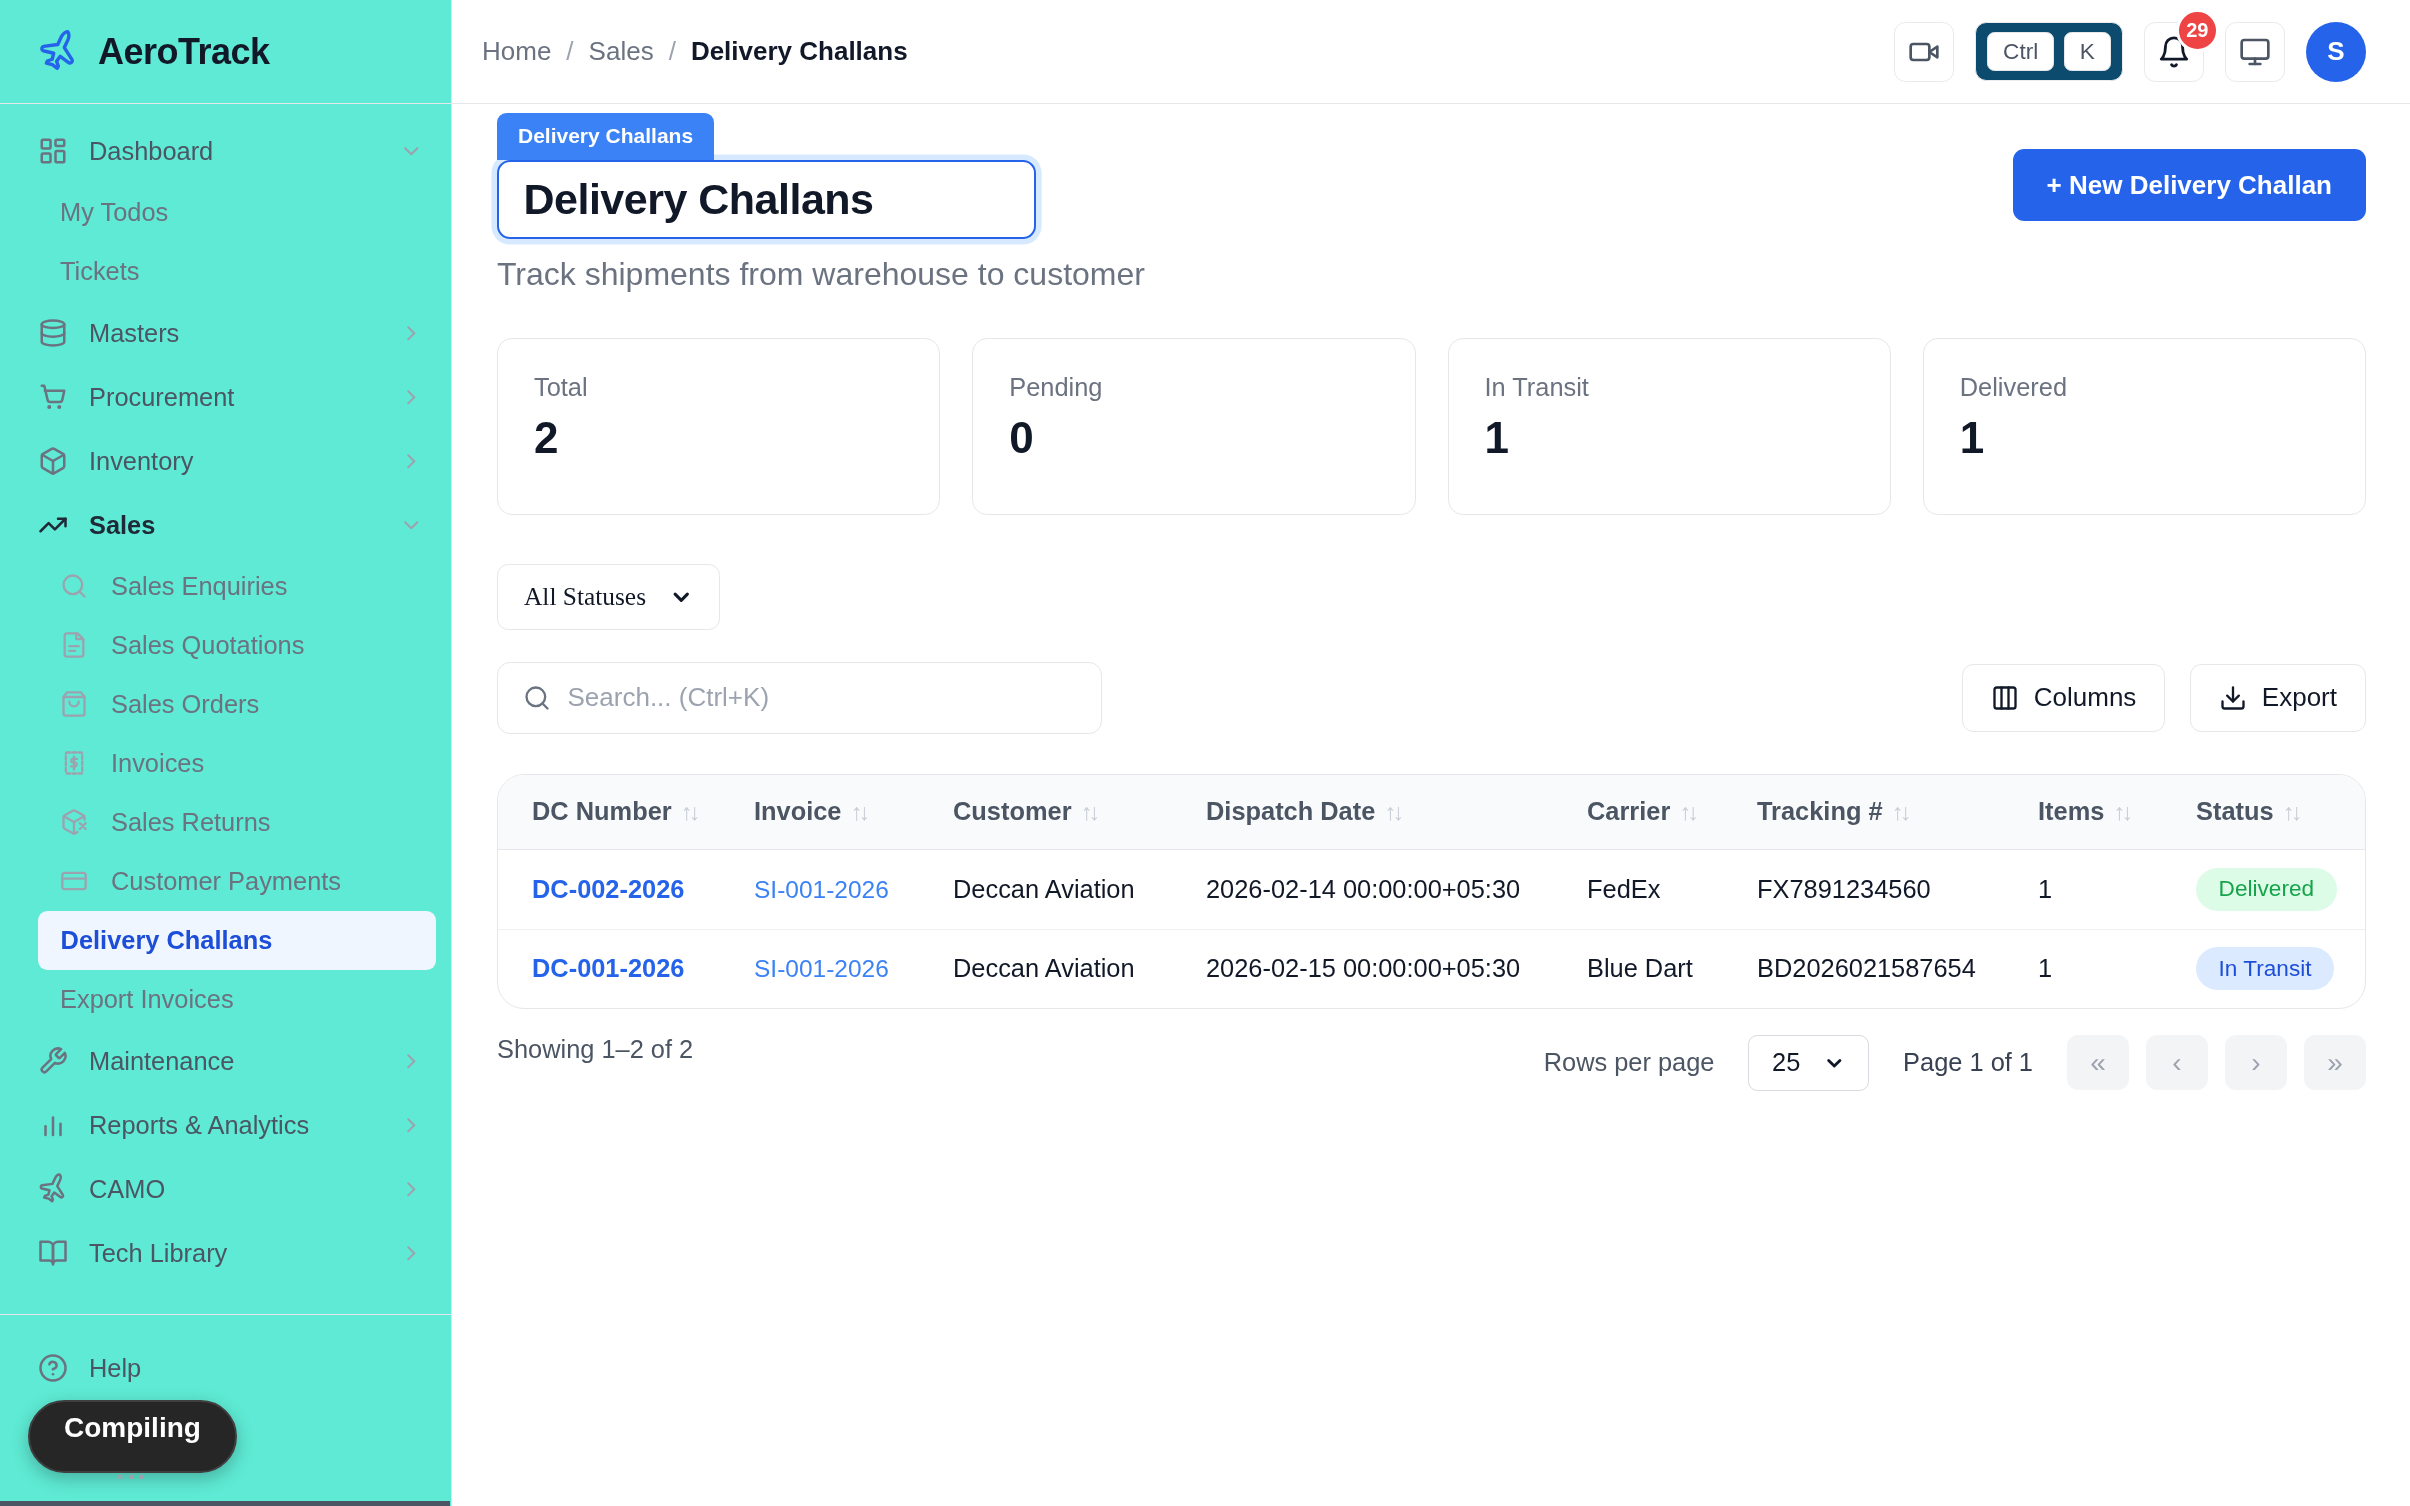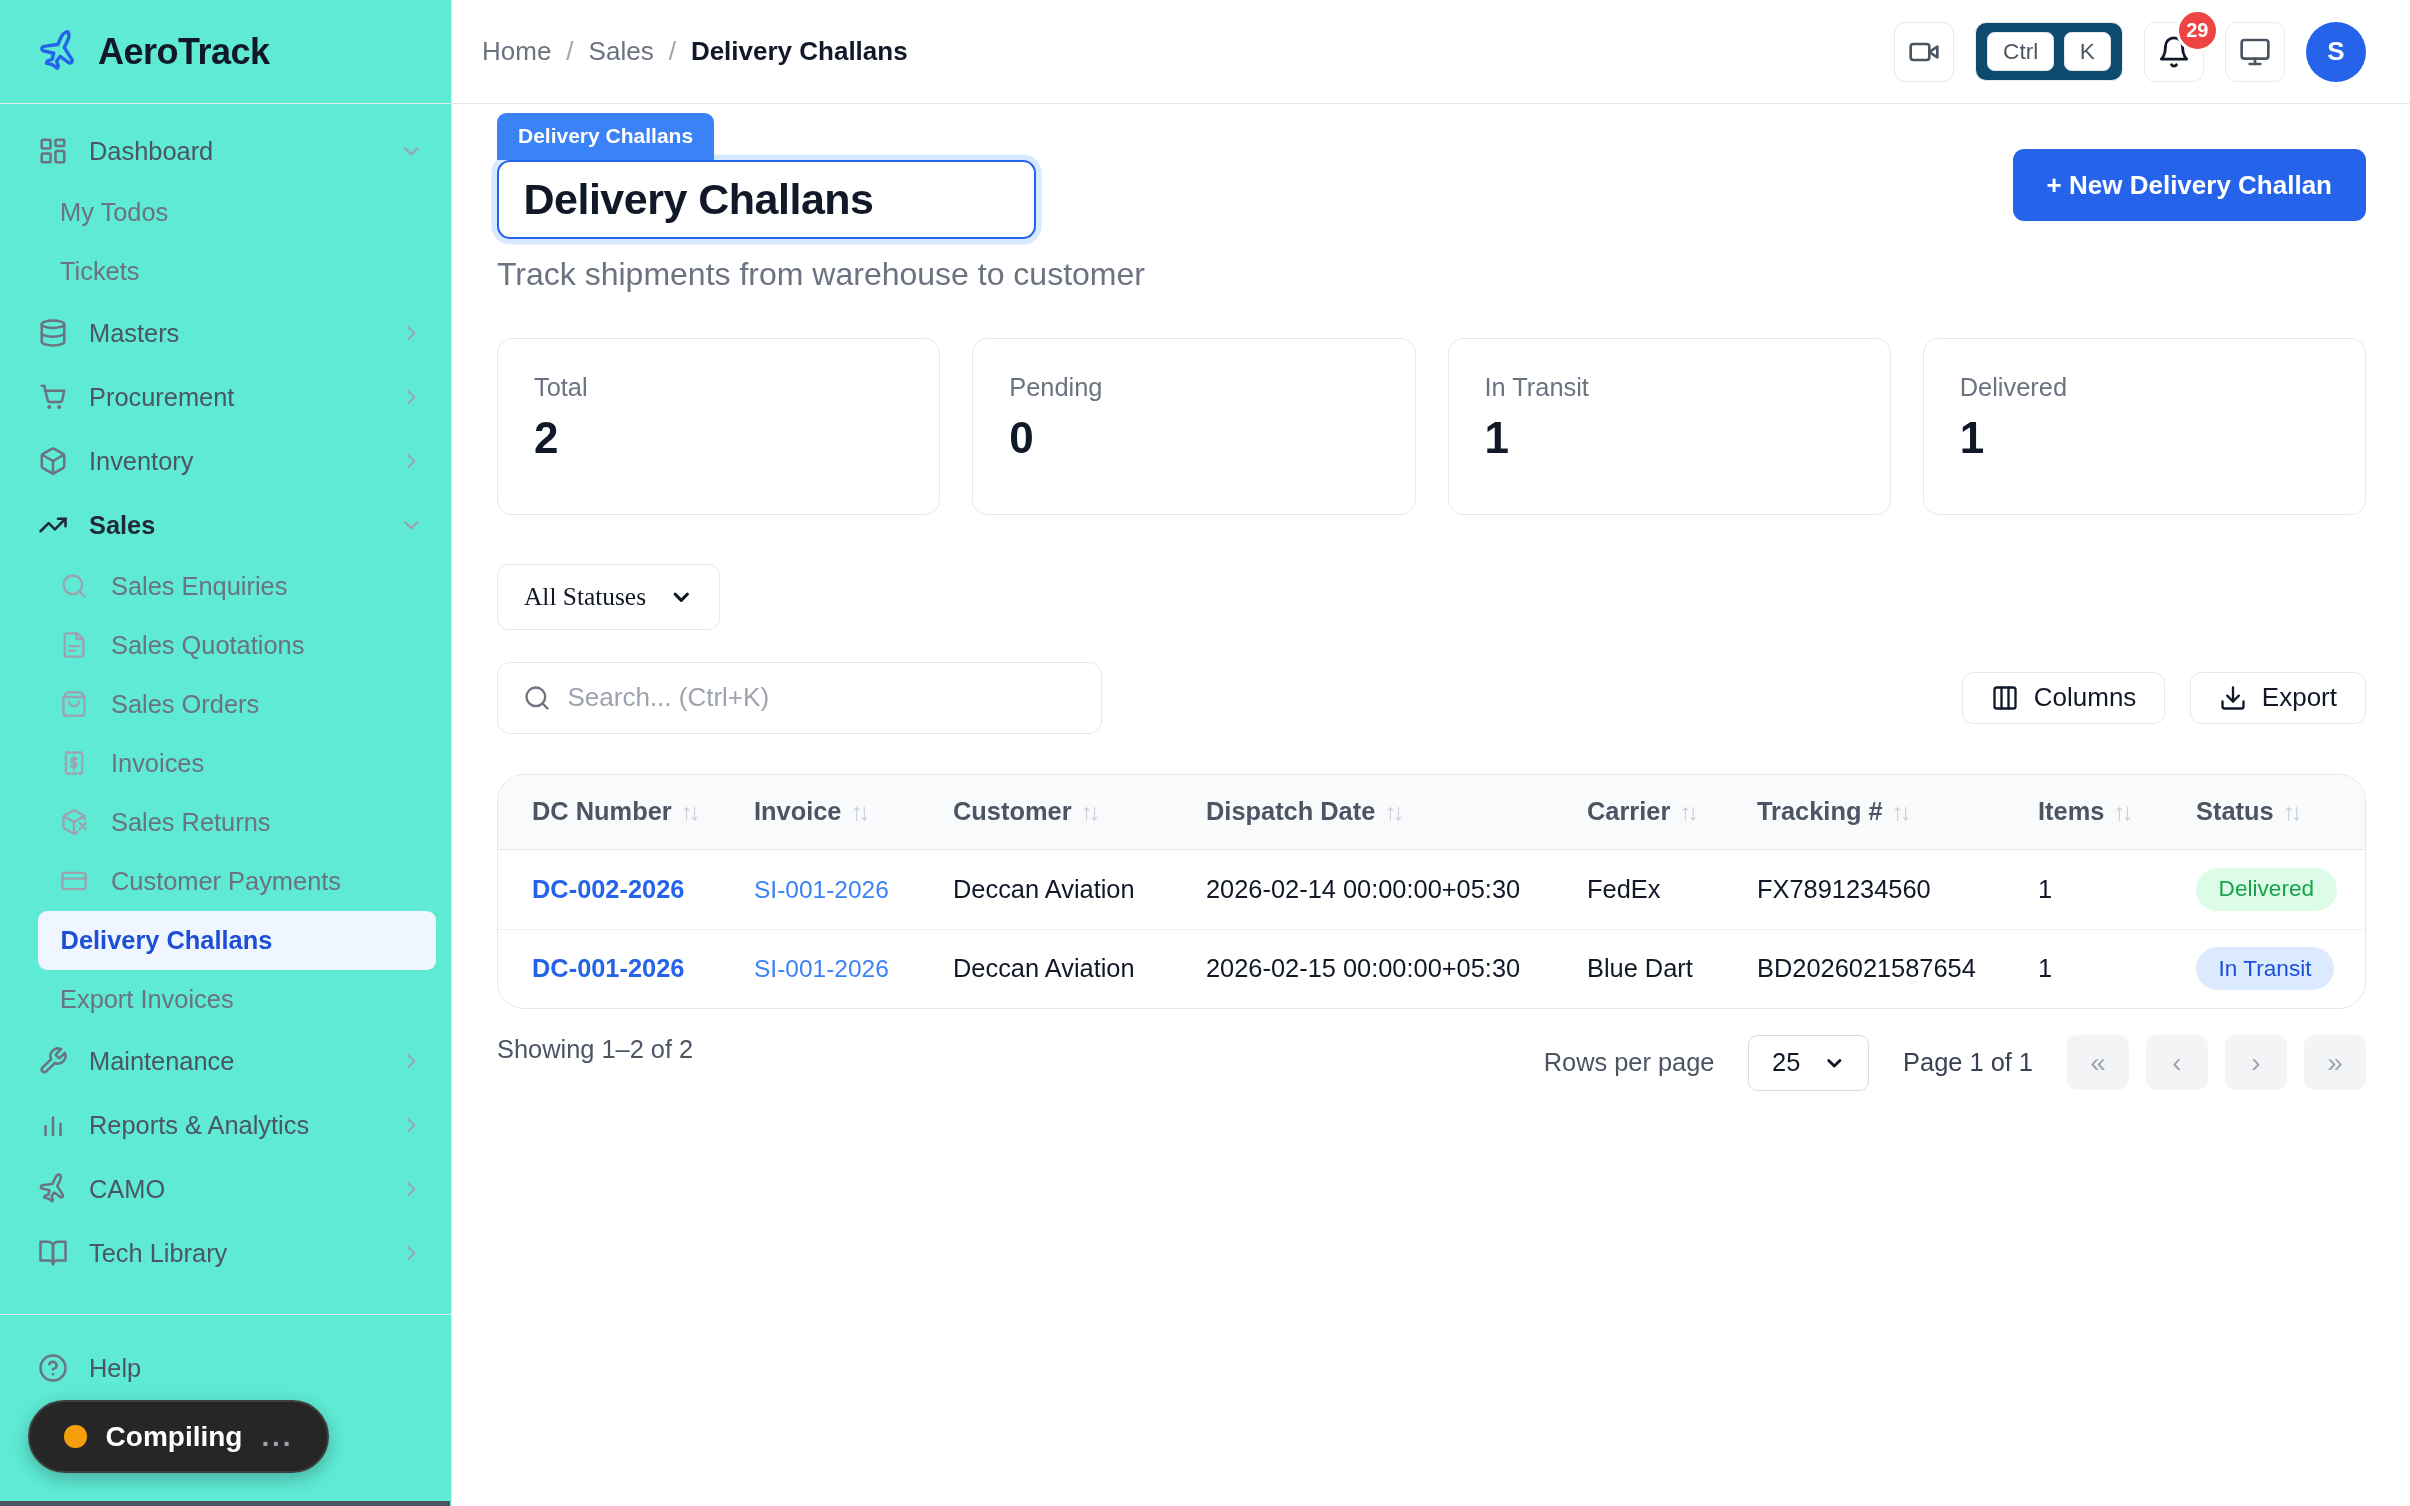--- a/index.html
+++ b/index.html
@@ -21,21 +21,21 @@
   .item .chev { margin-left:auto; color:#9ca3af; }
   .item.active-parent { color:#1f2937; font-weight:700; }
   .item.active-parent .icon { color:#1f2937; }
   .child { height:59px; padding-left:60px; color:#6b7280; font-size:25.4px; }
   .child .icon { color:#9ca3af; }
   .child.active { margin:0 15px 0 38px; padding-left:22.6px; border-radius:9.4px; background:#eff6ff; color:#1d4ed8; font-weight:700; }
 
   .sidebar-footer { border-top:1.9px solid #e5e7eb; padding:21px 0 43px; }
   .bottom-scrollbar { position:absolute; left:0; bottom:0; width:450px; height:5.6px; background:#4b5563; z-index:7; }
 
-  .toast { position:absolute; left:28px; bottom:34px; height:73px; padding:0 34px; background:#262626; border:2.8px solid #3f3f3f; border-radius:941px; display:flex; align-items:center; gap:19px; z-index:6; box-shadow:0 5.6px 17px rgba(0,0,0,.25); }
+  .toast { position:absolute; left:28px; bottom:34px; height:73px; padding:0 34px; background:#262626; border:2.8px solid #3f3f3f; border-radius:941px; display:flex; align-items:center; gap:10px; z-index:6; box-shadow:0 5.6px 17px rgba(0,0,0,.25);flex-direction:column; }
   .toast-dot { width:22.6px; height:22.6px; border-radius:50%; background:#f59e0b; }
   .toast-label { color:#fff; font-size:28px; font-weight:700; }
   .toast-dots { color:#9ca3af; font-size:28px; font-weight:700; letter-spacing:2.8px; }
 
   
   .main { flex:1; display:flex; flex-direction:column; min-width:0; }
   .topbar { height:104px; flex:0 0 104px; border-bottom:1.9px solid #e5e7eb; display:flex; align-items:center; padding:0 45px 0 30px; }
   .breadcrumb { display:flex; align-items:center; gap:15px; font-size:26px; color:#6b7280; }
   .crumb-sep { color:#9ca3af; }
   .crumb-active { color:#111827; font-weight:700; }
@@ -63,21 +63,21 @@
   .card-value { margin-top:11.3px; font-size:44px; font-weight:700; color:#111827; }
 
   .filter-row { margin-top:49px;font-family:Liberation Serif, serif; }
   .select { display:inline-flex; align-items:center; gap:22.6px; height:66px; padding:0 26px; border:1.9px solid #e5e7eb; border-radius:11.3px; background:#fff; font-size:25.4px; font-weight:500; color:#111827; cursor:pointer; }
 
   .search-row { margin-top:32px; display:flex; align-items:center; }
   .search-box { width:605px; height:72px; border:1.9px solid #e5e7eb; border-radius:13px; display:flex; align-items:center; gap:17px; padding:0 24.5px; color:#6b7280; }
   .search-box input { flex:1; border:none; outline:none; font-family:inherit; font-size:26px; color:#111827; background:transparent; }
   .search-box input::placeholder { color:#9ca3af; }
   .toolbar-right { margin-left:auto; display:flex; gap:24.5px; }
-  .tool-btn { height:52px; padding:0 28px; border:1.9px solid #e5e7eb; border-radius:11.3px; background:#fff; display:flex; align-items:center; gap:15px; font-family:inherit; font-size:26px; font-weight:500; color:#111827; cursor:pointer; }
+  .tool-btn { height:68px; padding:0 28px; border:1.9px solid #e5e7eb; border-radius:11.3px; background:#fff; display:flex; align-items:center; gap:15px; font-family:inherit; font-size:26px; font-weight:500; color:#111827; cursor:pointer; }
 
   .table { margin-top:40px; border:1.9px solid #e5e7eb; border-radius:27px; overflow:hidden; background:#fff; }
   .t-head, .t-row { display:grid; grid-template-columns:256px 199px 253px 381px 170px 281px 158px auto; align-items:center; }
   .t-head { height:75px; background:#f9fafb; border-bottom:1.9px solid #e5e7eb; color:#4b5563; font-size:25.4px; font-weight:600; }
   .t-head .cell:first-child, .t-row .cell:first-child { padding-left:34px; }
   .cell { padding-right:15px; white-space:nowrap; overflow:hidden; }
   .sort { color:#c8cdd5; font-size:23.5px; margin-left:9.4px; letter-spacing:-3.8px; }
   .t-row { height:79px; font-size:25.4px; color:#111827; }
   .t-row + .t-row { border-top:1.9px solid #eef0f3; }
   .link-dc { color:#2563eb; font-weight:700; cursor:pointer; }

